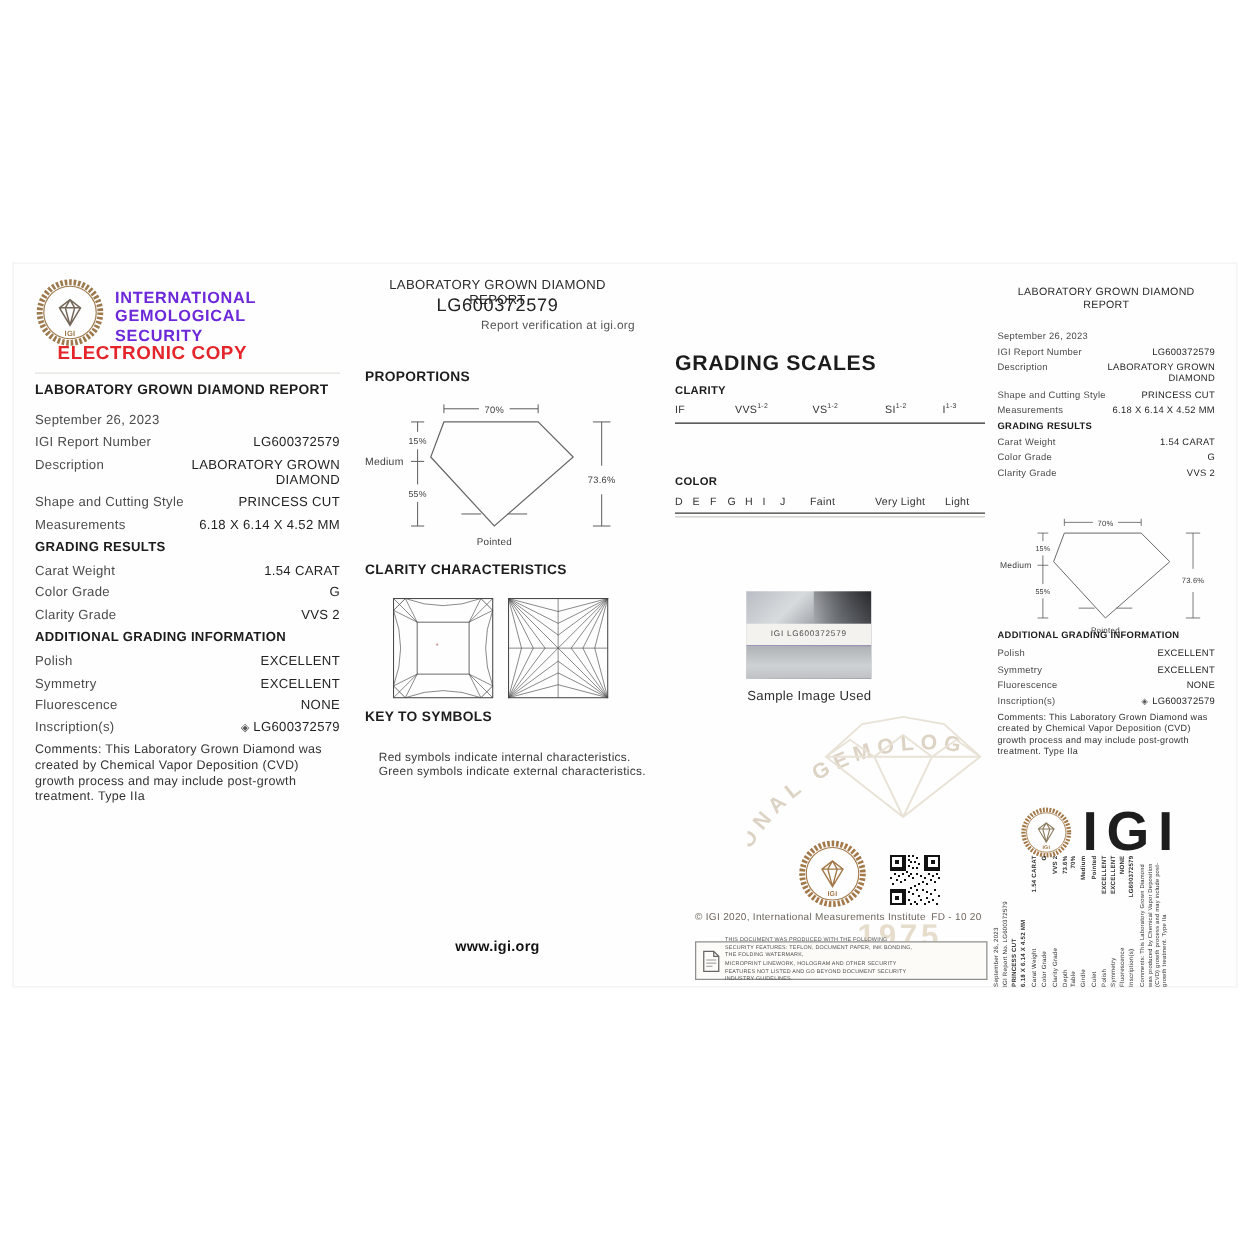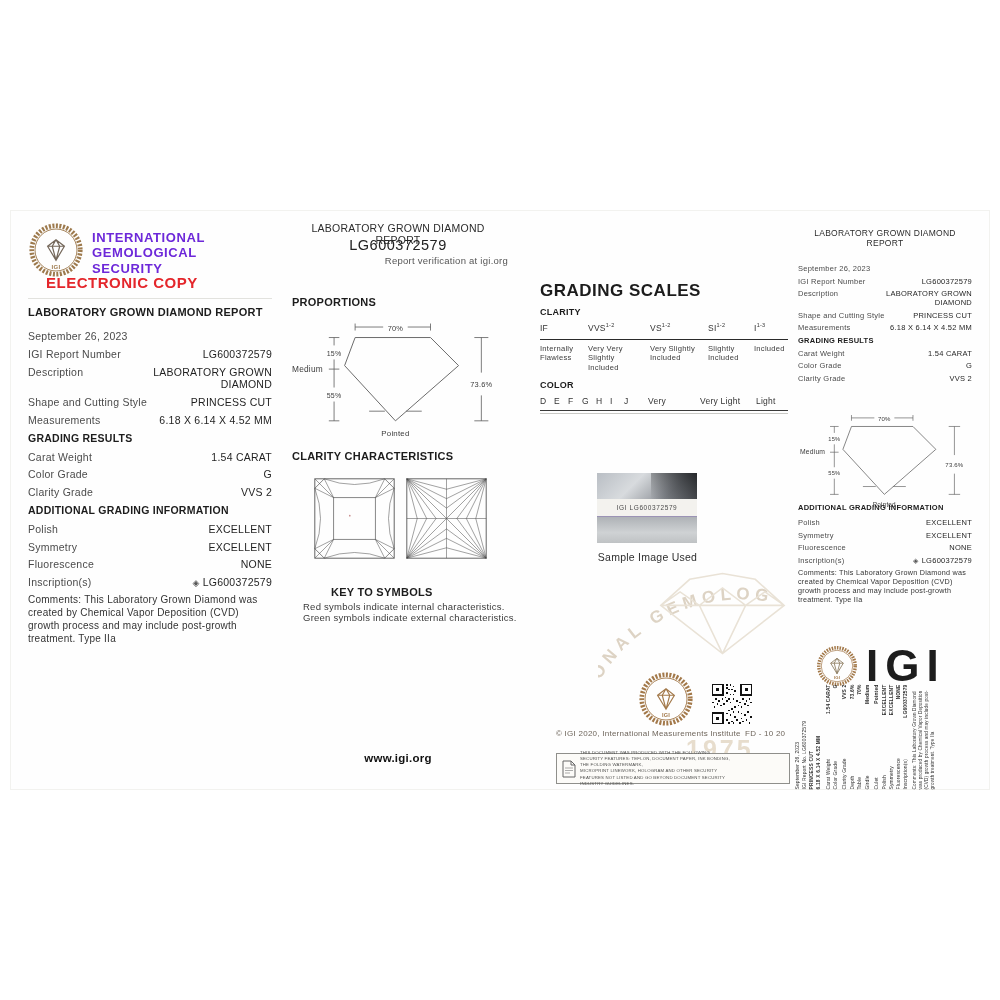--- a/index.html
+++ b/index.html
@@ -21,21 +21,21 @@
   #p1-title{position:absolute;left:0;top:76px;width:244px;font-size:11px;font-weight:bold;color:#1c1c1c;border-top:1px solid #e2e2de;padding-top:7px;}
   #p1-fields{position:absolute;left:0;top:108px;width:244px;}
   .comments{font-size:10px;line-height:1.28;color:#333;margin-top:2px;}
 
   
   #p2-title{left:288px;top:222px;width:220px;text-align:center;font-size:10.5px;color:#2b2b2b;}
   #p2-number{left:288px;top:237px;width:220px;text-align:center;font-size:14.5px;color:#222;letter-spacing:0.5px;}
   #p2-verif{left:288px;top:255px;width:220px;text-align:right;font-size:9.5px;color:#555;}
   #p2-prop-title{left:292px;top:296px;font-size:11px;font-weight:bold;color:#1c1c1c;}
   #p2-clarity-title{left:292px;top:450px;font-size:11px;font-weight:bold;color:#1c1c1c;}
-  #p2-key-title{left:292px;top:586px;font-size:11px;font-weight:bold;color:#1c1c1c;margin-left:39px;}
+  #p2-key-title{left:292px;top:568px;font-size:11px;font-weight:bold;color:#1c1c1c;}
   .keyline{left:303px;font-size:9.5px;color:#3a3a3a;}
   #p2-web{left:288px;top:752px;width:220px;text-align:center;font-size:11.5px;font-weight:bold;color:#111;}
 
   
   #p3-title{left:540px;top:224px;width:250px;text-align:center;font-size:10px;color:#2b2b2b;line-height:1.25;}
   #p3-gs{left:540px;top:281px;font-size:17px;font-weight:bold;color:#1c1c1c;letter-spacing:0.5px;}
   #p3-clar{left:540px;top:307px;font-size:9px;font-weight:bold;color:#1c1c1c;}
   #clarity-scale{left:540px;top:322px;width:250px;}
   .cs-codes{display:flex;}
   .cs-code{font-size:8.5px;color:#333;}
@@ -217,40 +217,33 @@
 
   <div class="abs" id="clarity-scale">
     <div class="cs-codes">
       <span class="cs-code cs-col1"><span>IF</span><sup></sup></span>
       <span class="cs-code cs-col2"><span>VVS</span><sup>1-2</sup></span>
       <span class="cs-code cs-col3"><span>VS</span><sup>1-2</sup></span>
       <span class="cs-code cs-col4"><span>SI</span><sup>1-2</sup></span>
       <span class="cs-code cs-col5"><span>I</span><sup>1-3</sup></span>
     </div>
     <div class="cs-rule"></div>
-    <div class="cs-descs">
-      <span class="cs-desc cs-col1">Internally Flawless</span>
-      <span class="cs-desc cs-col2">Very Very Slightly Included</span>
-      <span class="cs-desc cs-col3">Very Slightly Included</span>
-      <span class="cs-desc cs-col4">Slightly Included</span>
-      <span class="cs-desc cs-col5">Included</span>
-    </div>
   </div>
 
   <div class="abs" id="p3-color">COLOR</div>
   <div class="abs" id="color-scale">
     <div class="colrow">
       <span style="left:0">D</span>
       <span style="left:14px">E</span>
       <span style="left:28px">F</span>
       <span style="left:42px">G</span>
       <span style="left:56px">H</span>
       <span style="left:70px">I</span>
       <span style="left:84px">J</span>
-      <span style="left:108px">Very</span>
+      <span style="left:108px">Faint</span>
       <span style="left:160px">Very Light</span>
       <span style="left:216px">Light</span>
     </div>
     <div class="col-rule"></div>
     <div class="col-rule2"></div>
   </div>
 
   <svg class="abs wm" style="left:598px;top:552px;width:195px;height:130px;" viewBox="0 0 195 130">
     <defs>
         <path id="arcp" d="M 2 128 A 165 165 0 0 1 193 55"></path>

